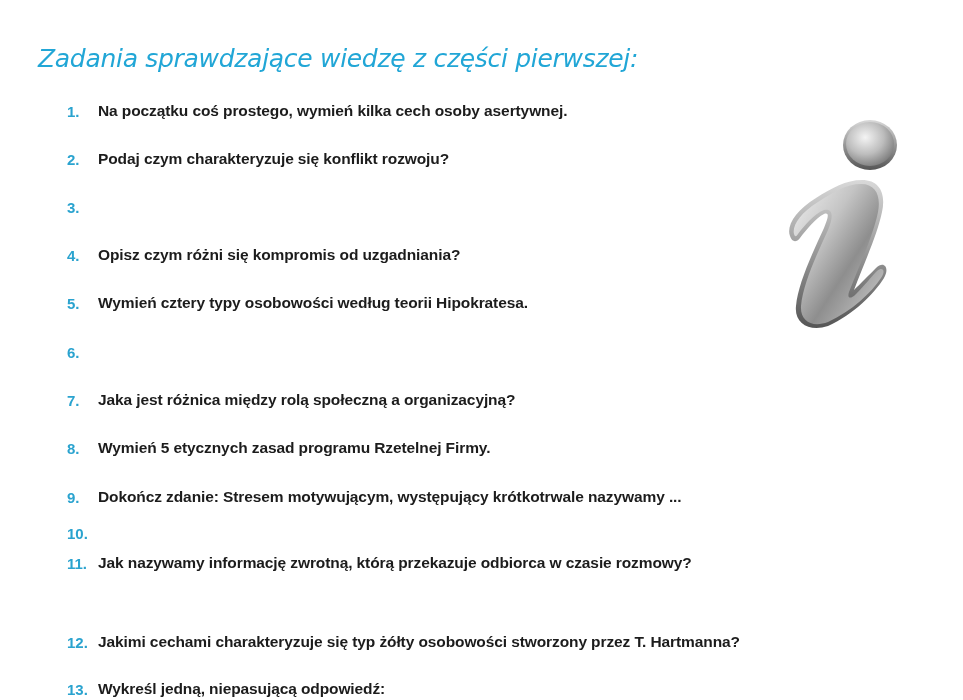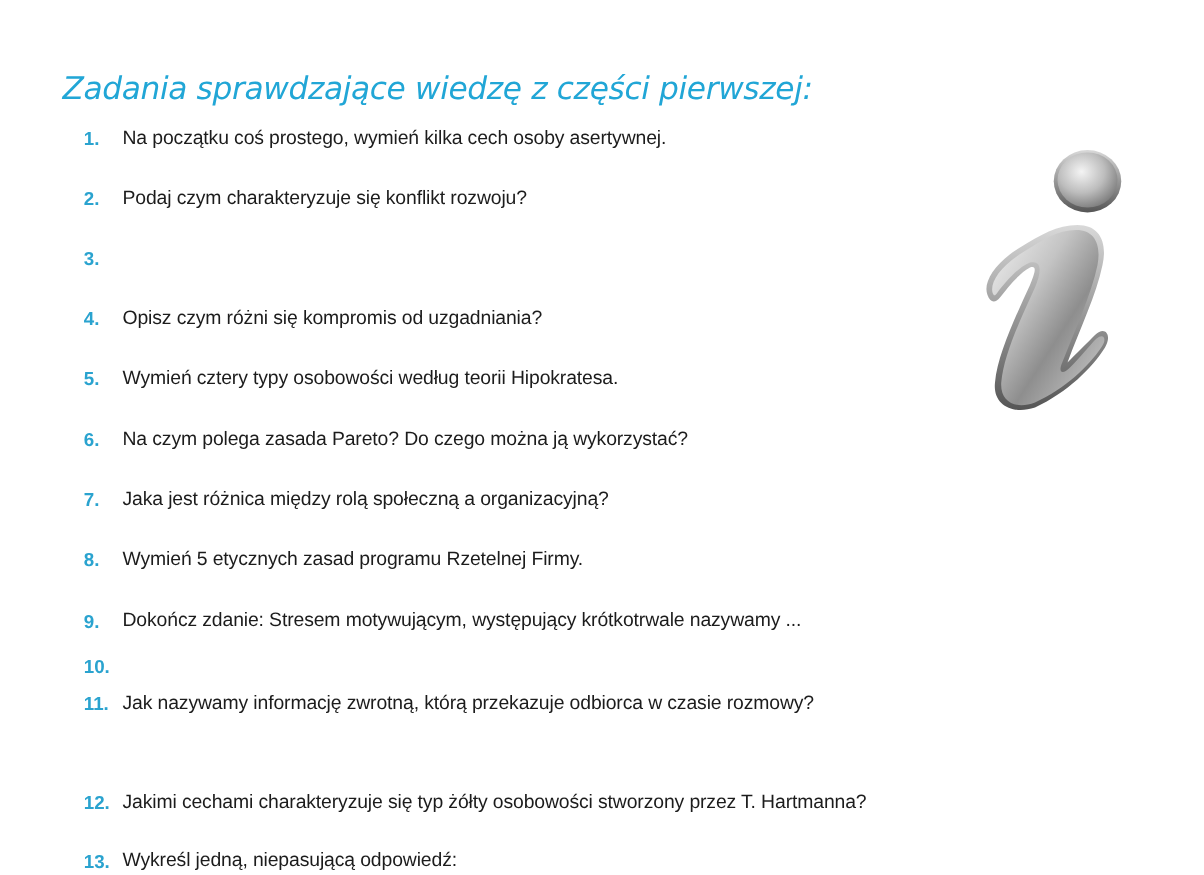--- a/index.html
+++ b/index.html
@@ -12,21 +12,21 @@
       height: 700px;
       position: relative;
       overflow: hidden;
       font-family: "Liberation Sans", "DejaVu Sans", sans-serif;
       color: #1a1a1a;
     }
     .page-title {
       position: absolute;
       left: 38px;
       top: 44px;
-      margin: 12px;
+      margin: 0;
       font-family: "DejaVu Sans", "Liberation Sans", sans-serif;
       font-style: italic;
       font-weight: normal;
       font-size: 25px;
       letter-spacing: -0.3px;
       color: #21a6d6;
       white-space: nowrap;
     }
     .question-list {
       position: absolute;
@@ -48,20 +48,21 @@
     .question-number {
       display: inline-block;
       width: 31px;
       font-weight: bold;
       color: #2aa3cf;
       font-size: 15px;
     }
     .question-text {
       color: #1c1c1c;
       letter-spacing: -0.1px;
+      font-weight: bold;
     }
     .info-icon {
       position: absolute;
       left: 784px;
       top: 118px;
       width: 118px;
       height: 214px;
     }
   </style>
 </head>
@@ -84,21 +85,20 @@
   <li class="question-item" style="top:244px">
     <span class="question-number">4.</span>
     <span class="question-text">Opisz czym różni się kompromis od uzgadniania?</span>
   </li>
   <li class="question-item" style="top:292px">
     <span class="question-number">5.</span>
     <span class="question-text">Wymień cztery typy osobowości według teorii Hipokratesa.</span>
   </li>
   <li class="question-item" style="top:341px">
     <span class="question-number">6.</span>
-    <span class="question-text">Na czym polega zasada Pareto? Do czego można ją wykorzystać?</span>
   </li>
   <li class="question-item" style="top:389px">
     <span class="question-number">7.</span>
     <span class="question-text">Jaka jest różnica między rolą społeczną a organizacyjną?</span>
   </li>
   <li class="question-item" style="top:437px">
     <span class="question-number">8.</span>
     <span class="question-text">Wymień 5 etycznych zasad programu Rzetelnej Firmy.</span>
   </li>
   <li class="question-item" style="top:486px">

